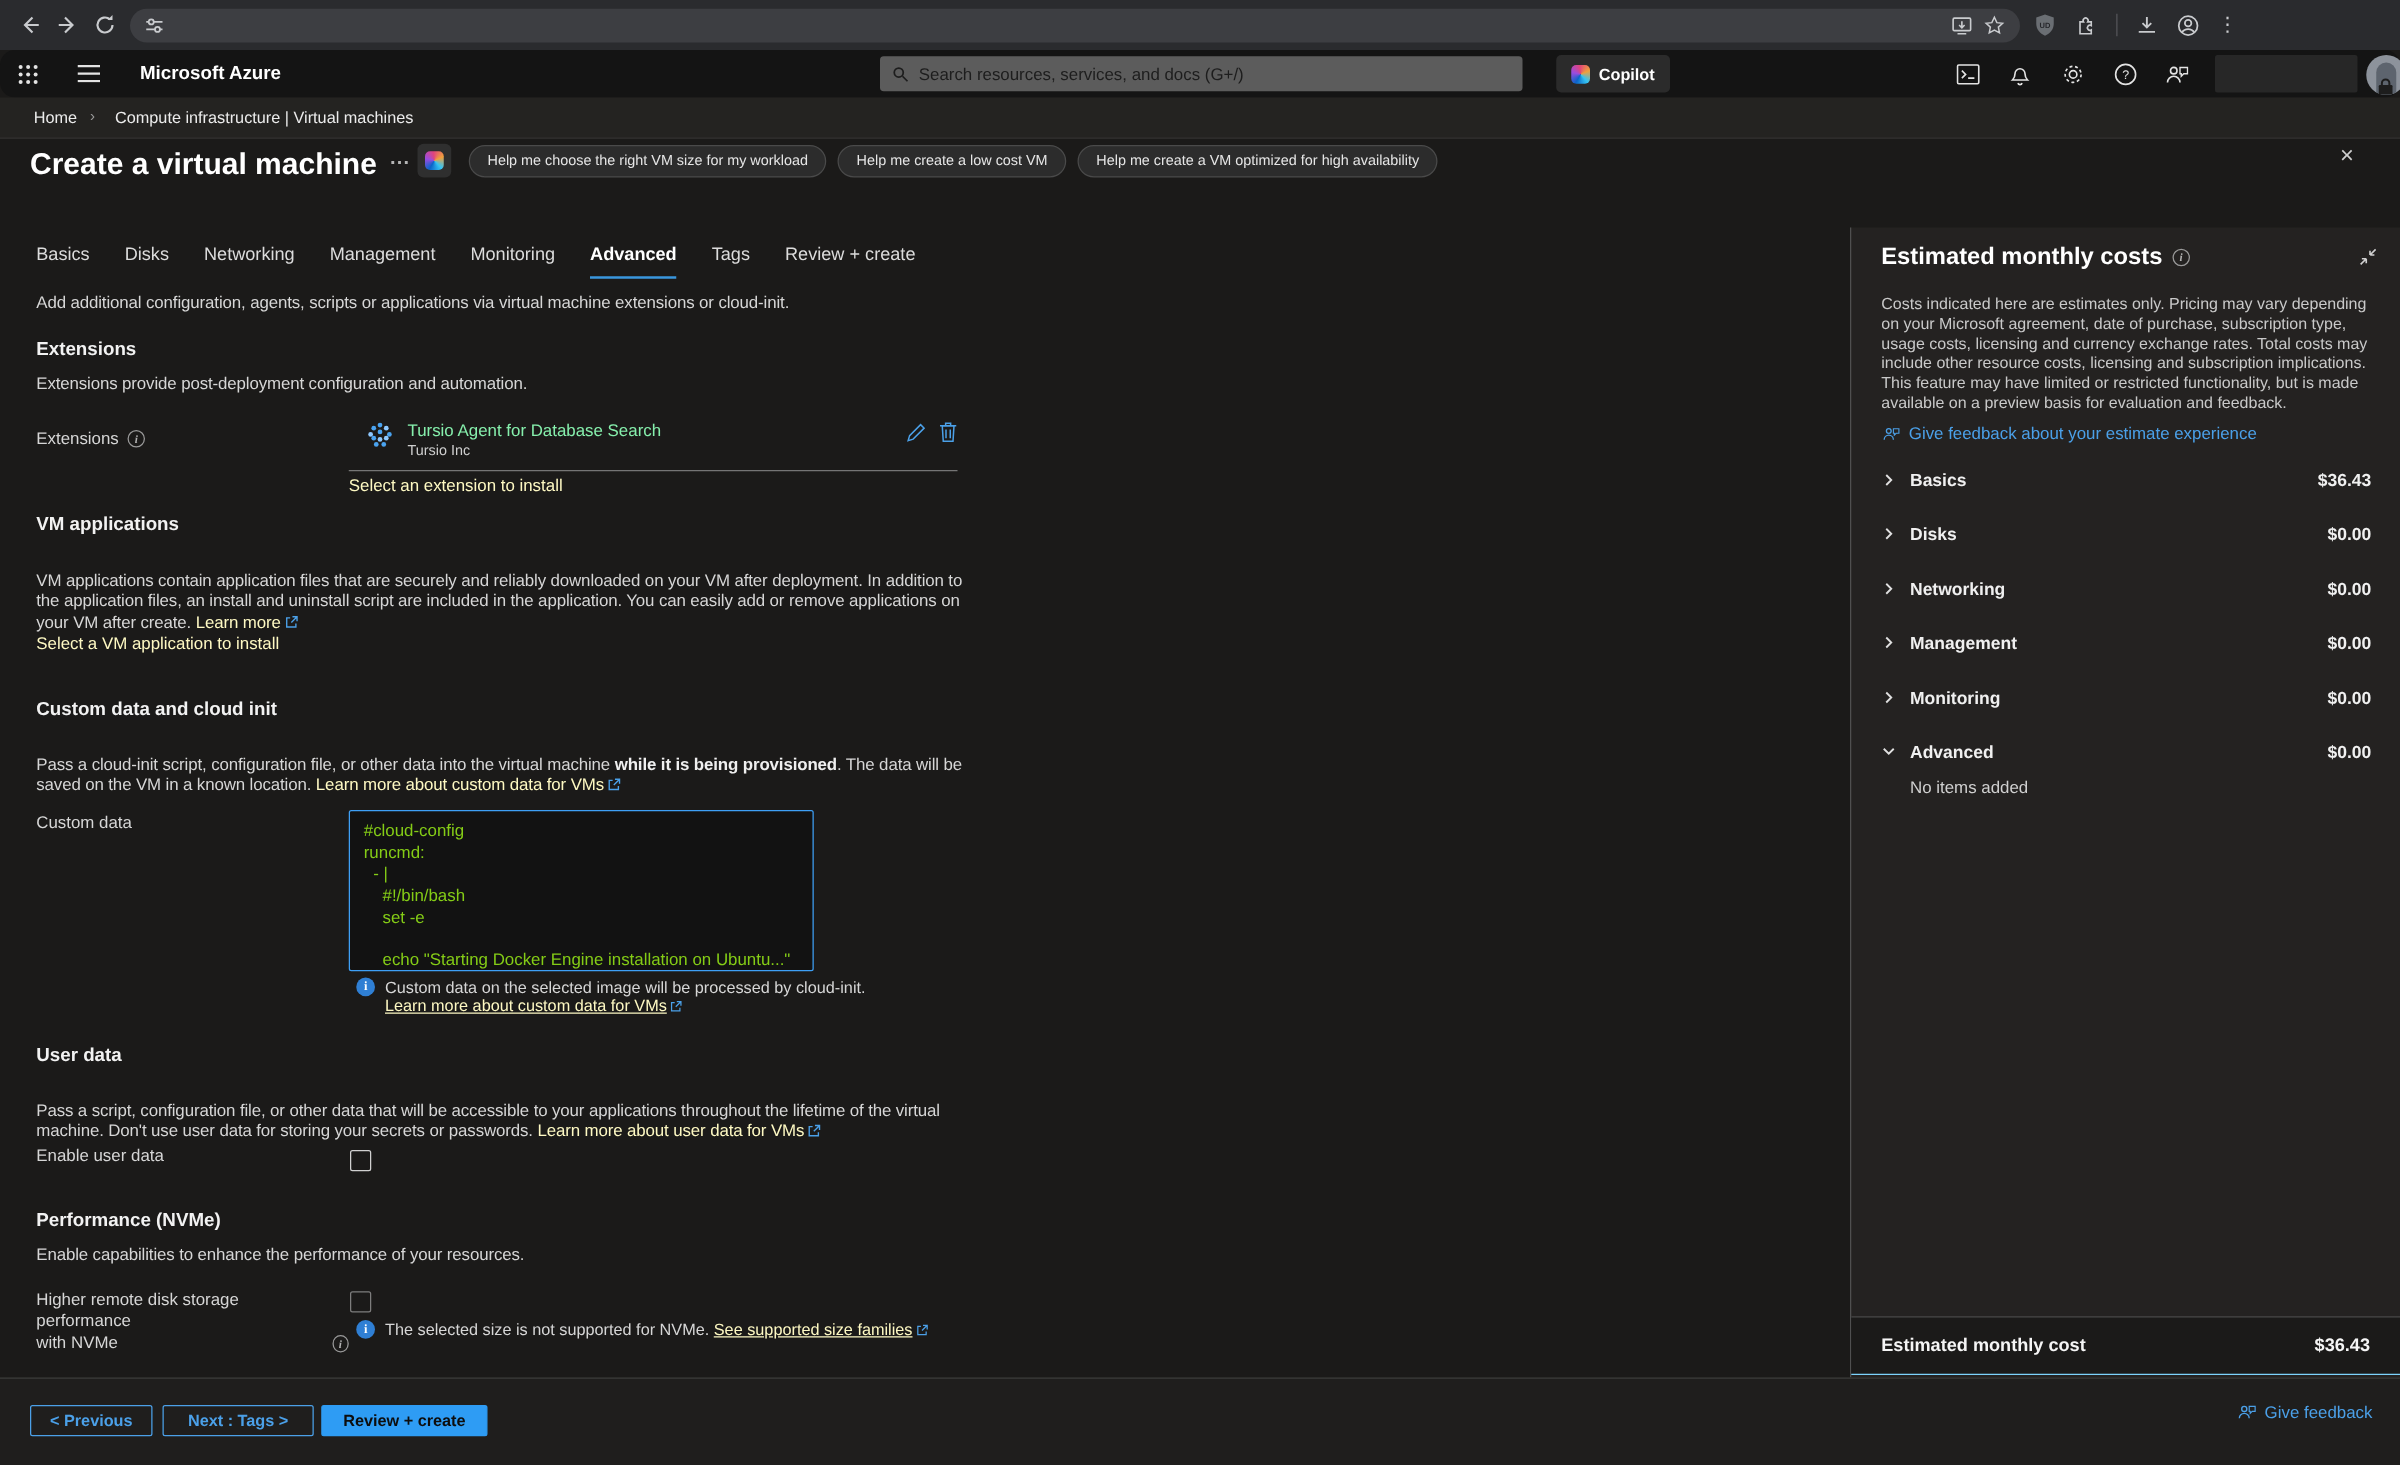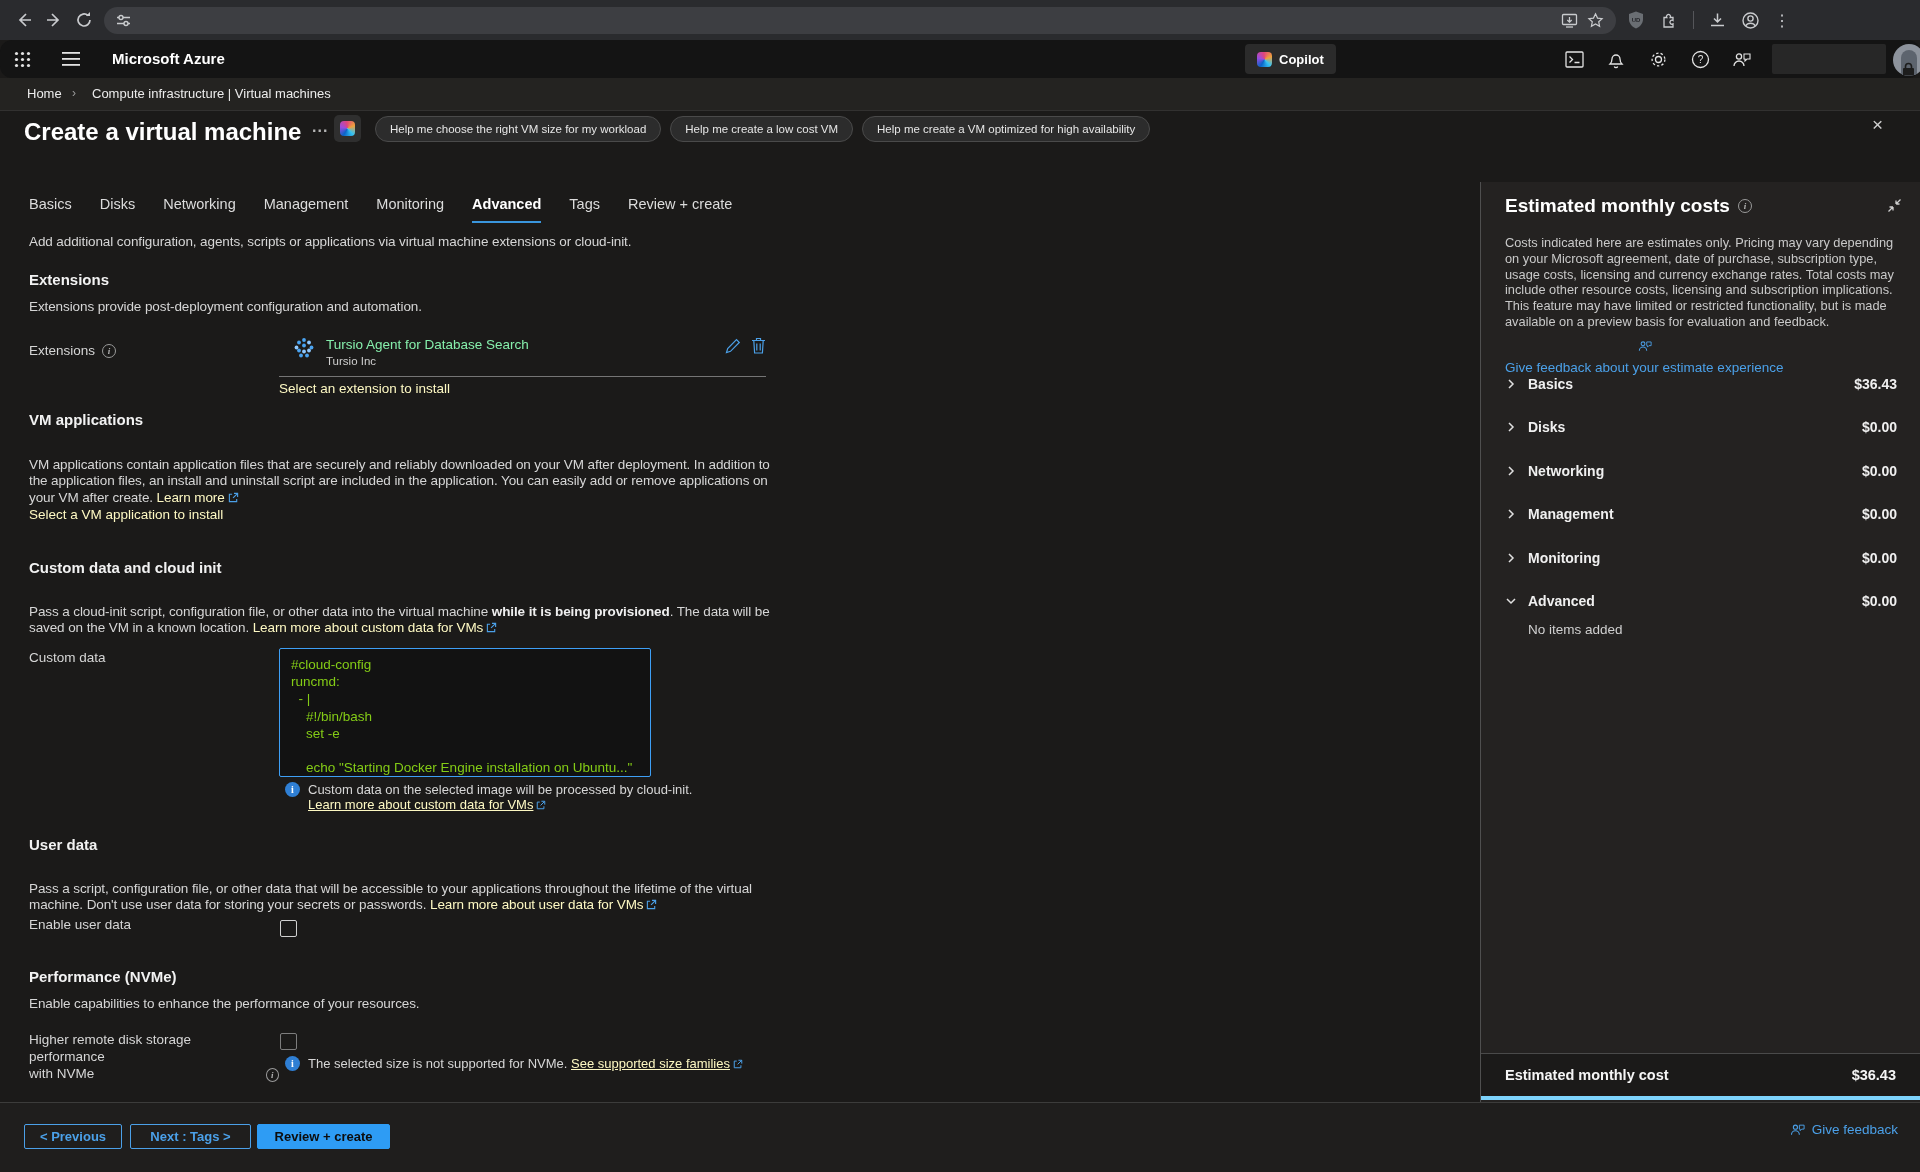--- a/index.html
+++ b/index.html
@@ -94,30 +94,30 @@
 
   
   .panel { left:1480px; top:182px; width:440px; height:920px; background:#242221;
     border-left:1px solid #4f4f4f; }
   .panel-h { position:absolute; left:24px; top:13px; display:flex; align-items:center; gap:8px; }
   .panel-h b { font-size:19px; font-weight:bold; color:#fff; }
   .collapse-ic { position:absolute; right:18px; top:16px; color:#d0d0d0; cursor:pointer; }
   .disclaimer { position:absolute; left:24px; top:53px; width:396px; font-size:12.8px;
     line-height:15.8px; color:#c9c9c9; }
   .pfeedback { position:absolute; left:24px; top:157px; display:flex; gap:7px; align-items:center;
-    color:#4ba0e8; font-size:13.5px; cursor:pointer;flex-direction:column; }
+    color:#4ba0e8; font-size:13.5px; cursor:pointer; }
   .costrows { position:absolute; left:24px; top:180px; width:392px; }
   .costrow { height:43.5px; display:flex; align-items:center; cursor:pointer; }
   .costrow .chev { width:12px; height:12px; color:#e0e0e0; }
   .costrow .chev.open { transform:rotate(90deg); }
   .costrow .lbl { margin-left:11px; font-size:14px; font-weight:bold; color:#f0f0f0; }
   .costrow .val { margin-left:auto; font-size:14px; font-weight:bold; color:#f0f0f0; }
   .noitems { position:absolute; left:47px; top:440px; font-size:13.5px; color:#d0d0d0; }
   .totalstrip { left:1481px; top:1053px; width:439px; height:47px; background:#1b1a19;
-    border-top:1px solid #4a4a4a; border-bottom:4px solid #7dd3fc;
+    border-top:1px solid #4a4a4a; border-bottom:1px solid #7dd3fc;
     display:flex; align-items:center; padding:0 24px; }
   .totalstrip .lbl { font-size:14.5px; font-weight:bold; color:#f5f5f5; }
   .totalstrip .val { margin-left:auto; font-size:14.5px; font-weight:bold; color:#f5f5f5; }
 
   
   .footer { left:0; top:1102px; width:1920px; height:70px; background:#1f1e1d; border-top:1px solid #3c3c3b; }
   .btn { position:absolute; top:21px; height:25px; border:1px solid #4ba0e8; border-radius:2px;
     background:transparent; color:#4ba0e8; font-family:"Liberation Sans",sans-serif;
     font-size:13px; font-weight:bold; cursor:pointer; }
   .btn.primary { background:#2e9cf4; border-color:#2e9cf4; color:#0d0d0d; }
@@ -201,20 +201,29 @@
       </g>
     </svg>
   <svg class="abs ic" style="left:62px;top:12px" width="18" height="14" viewBox="0 0 18 14">
       <g fill="#e3e3e3">
         <rect y="0" width="18" height="1.8"></rect>
         <rect y="6" width="18" height="1.8"></rect>
         <rect y="12" width="18" height="1.8"></rect>
       </g>
     </svg>
   <div class="abs brand">Microsoft Azure</div>
+  <div class="abs azsearch">
+    <svg width="13" height="13" viewBox="0 0 13 13">
+        <g stroke="#1d1d1d" stroke-width="1.4" fill="none">
+          <circle cx="5" cy="5" r="3.6"></circle>
+          <path d="M8 8l4 4"></path>
+        </g>
+      </svg>
+    <span>Search resources, services, and docs (G+/)</span>
+  </div>
   <div class="abs copbtn">
     <span class="coplogo"></span>
     <b>Copilot</b>
   </div>
   <svg class="abs ic" style="left:1565px;top:10px" width="19" height="19" viewBox="0 0 19 19">
       <g stroke="#e3e3e3" stroke-width="1.3" fill="none">
         <rect x="1" y="2" width="17" height="15" rx="1"></rect>
         <path d="M4.5 6.5l3 3-3 3M9.5 12.5h5"></path>
       </g>
     </svg>

